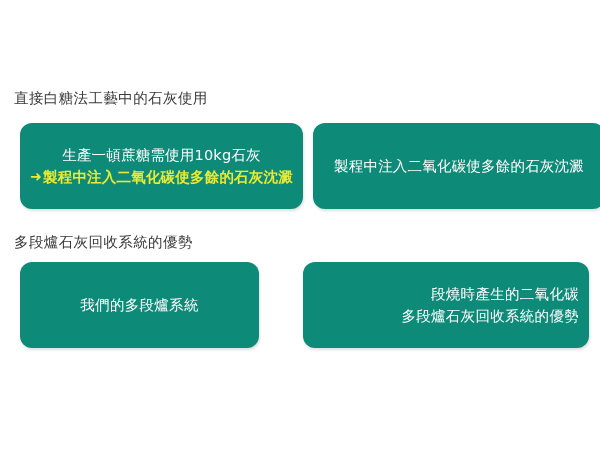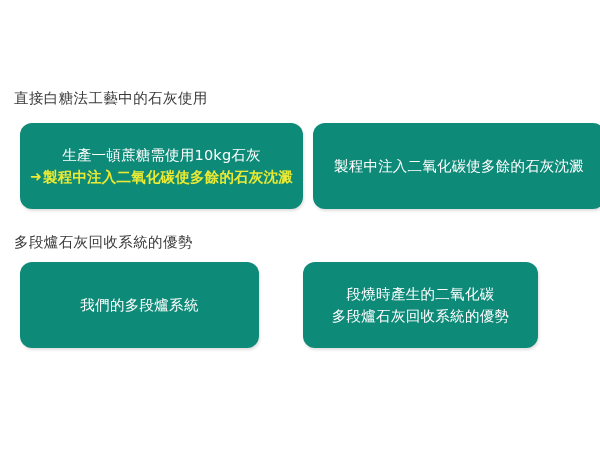--- a/index.html
+++ b/index.html
@@ -72,22 +72,23 @@
   .card.card-3 {
     left: 20px;
     top: 262px;
     width: 239px;
     height: 86px;
     align-items: center;
   }
   .card.card-4 {
     left: 303px;
     top: 262px;
-    width: 235px;
+    width: 286px;
     height: 86px;
+    align-items: flex-end;
   }
 
   .card-line {
     font-size: 14.5px;
     line-height: 22px;
     letter-spacing: 0.3px;
     white-space: nowrap;
   }
   .card-line.accent {
     color: #e9ea33;

